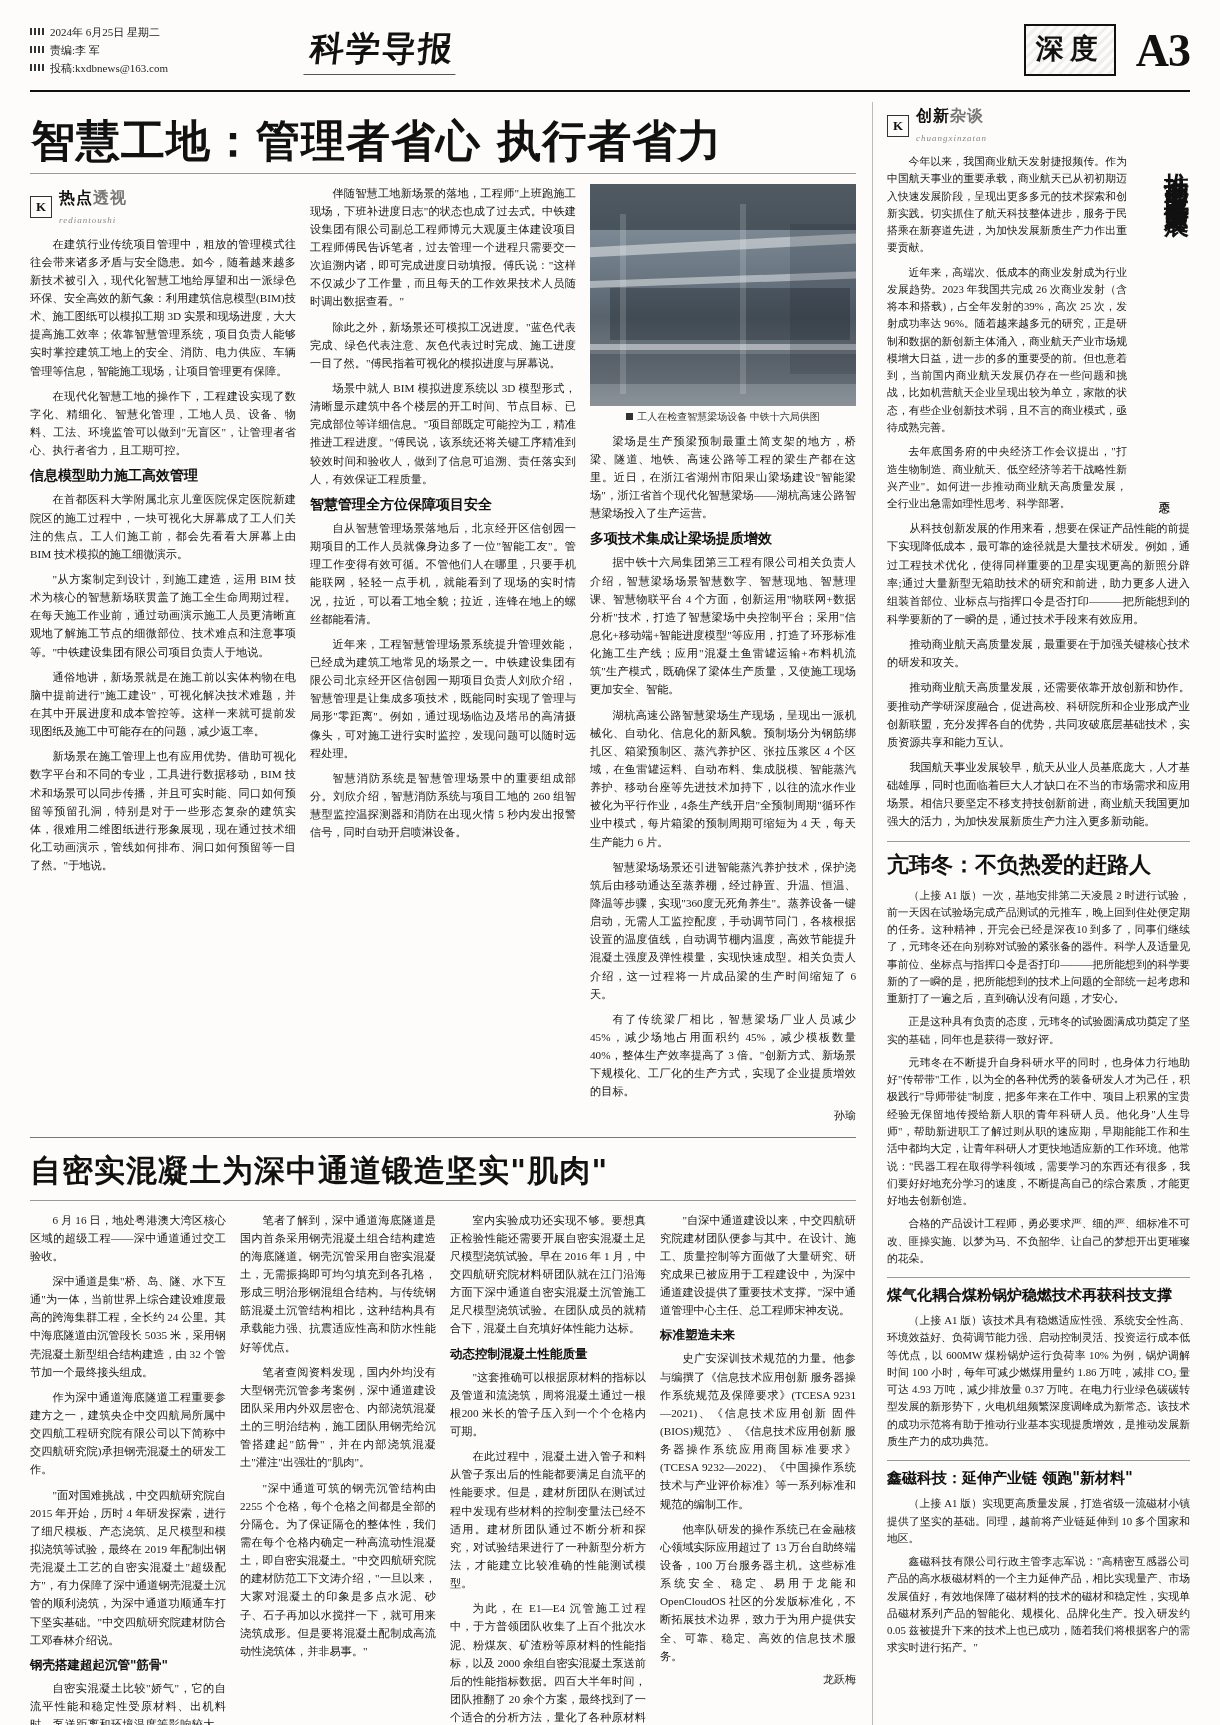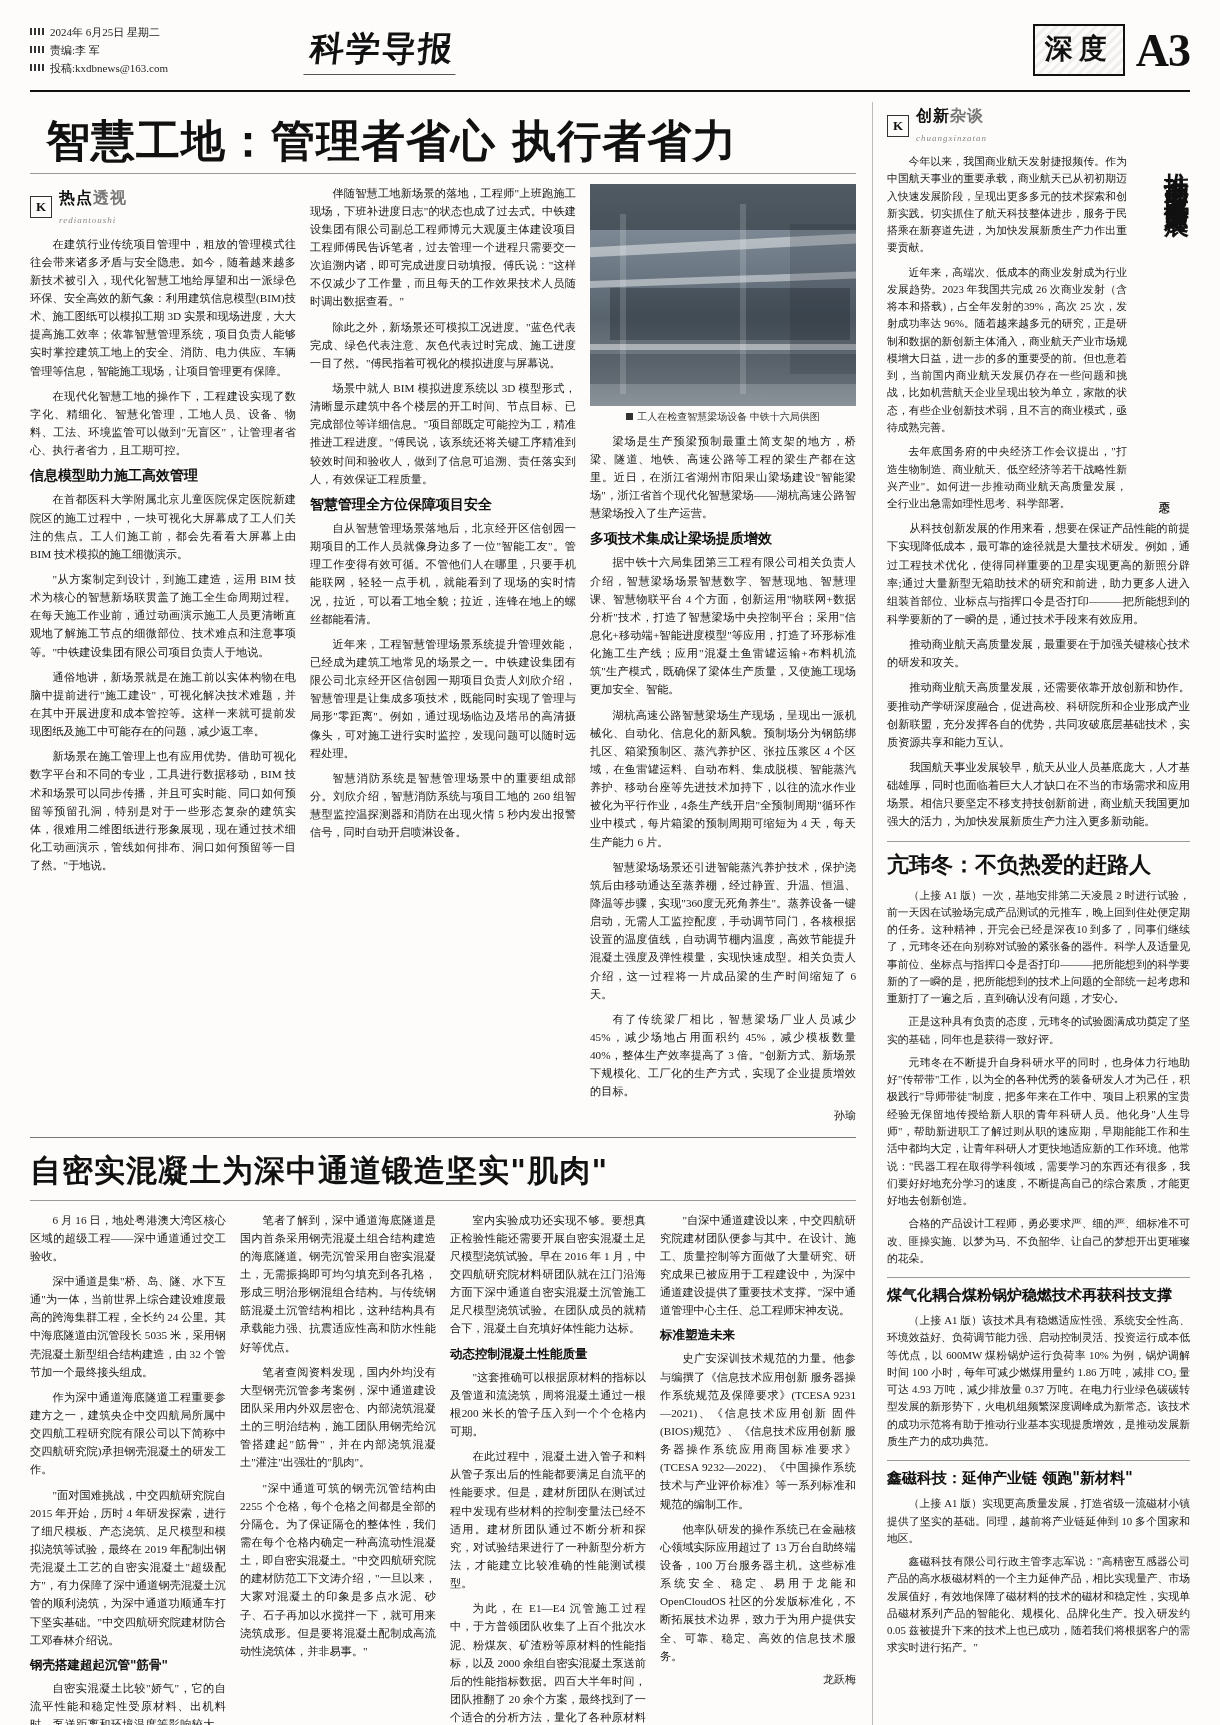--- a/index.html
+++ b/index.html
@@ -31,39 +31,39 @@
   .mast-center{flex:1;text-align:left;padding-left:26px;}
   .logo{
     font-family:"DejaVu Serif", serif;
     font-size:34px;font-weight:700;letter-spacing:2px;
     color:#111;
     display:inline-block;
     transform:skewX(-6deg);
     border-bottom:1px solid #555;
     padding:0 4px 2px 4px;
   }
-  .mast-right{display:flex;align-items:center;gap:11px;}
+  .mast-right{display:flex;align-items:center;gap:20px;}
   .depth-box{
     border:2px solid #111;
     padding:4px 10px 6px 10px;
     font-size:28px;font-weight:700;letter-spacing:6px;
     font-family:"DejaVu Serif",serif;
     position:relative;
     background:
       repeating-linear-gradient(135deg, rgba(0,0,0,0.05) 0 3px, transparent 3px 7px);
   }
   .page-no{font-size:46px;font-weight:700;font-family:"Liberation Serif",serif;letter-spacing:-1px;}
   
   .body-wrap{display:flex;gap:16px;margin-top:10px;}
   .left-col{width:830px;}
   .right-col{width:324px;border-left:1px solid #bbb;padding-left:14px;}
   
   h1.headline{
     font-family:"DejaVu Sans", sans-serif;
-    font-size:44px;font-weight:700;margin:14px 0 6px 16px;letter-spacing:1px;
+    font-size:44px;font-weight:700;margin:14px 0 6px 1px;letter-spacing:1px;
     line-height:1.15;
   }
   .rule{border-bottom:1px solid #999;margin:6px 0 10px 0;}
   .kicker{
     display:flex;align-items:center;gap:7px;margin:4px 0 8px 0;
   }
   .kicker .K{
     display:inline-block;border:1px solid #333;width:20px;height:20px;
     text-align:center;line-height:20px;font-weight:700;font-size:13px;
     font-family:"Liberation Serif",serif;

